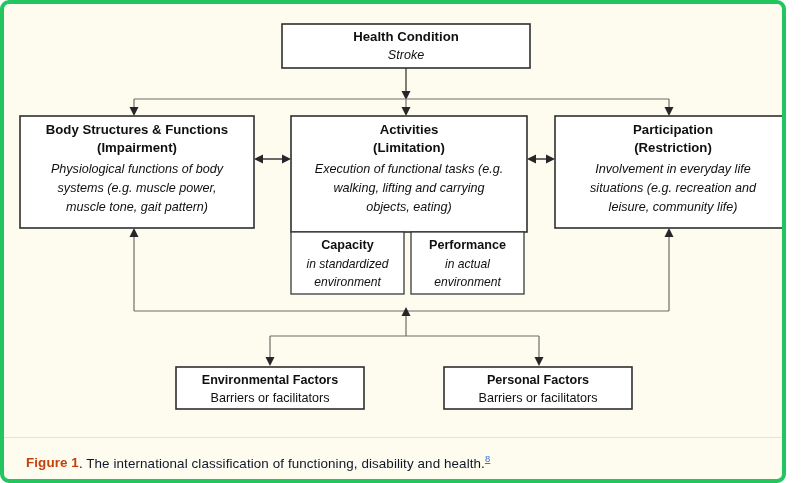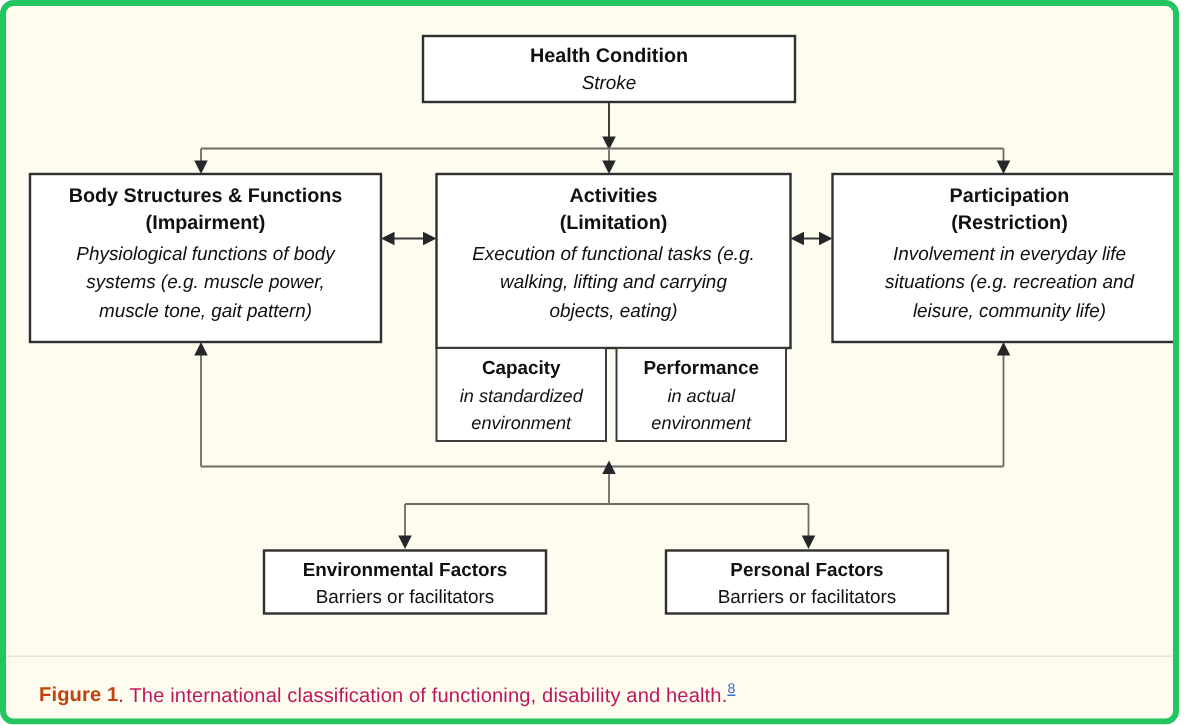--- a/index.html
+++ b/index.html
@@ -102,21 +102,21 @@
     padding: 0 22px;
     font-size: 13.4px;
     color: #6c6c6c;
     letter-spacing: 0.1px;
   }
   #figure-caption .cap-label {
     font-weight: bold;
     color: #c2410c;
   }
   #figure-caption .cap-text {
-    color: #be185d;
+    color: #0f172a;
     margin-top: 24px;
   }
   #figure-caption .cap-ref {
     color: #3c6ecb;
     font-size: 9.4px;
     vertical-align: super;
     text-decoration: underline;
     cursor: pointer;
   }
 </style>

